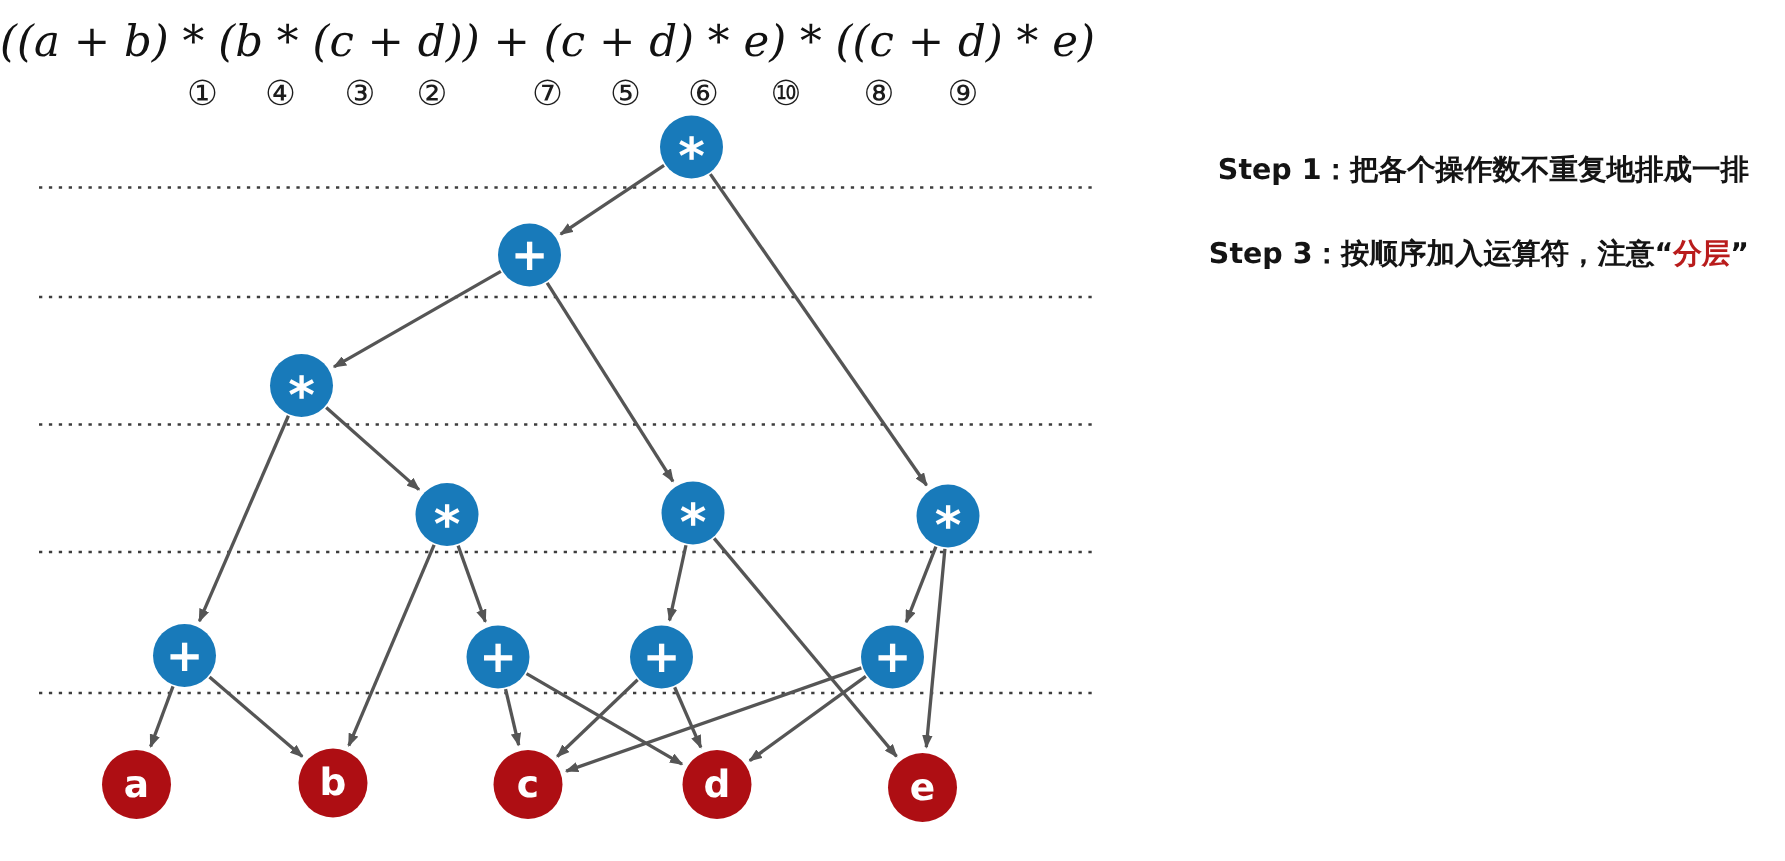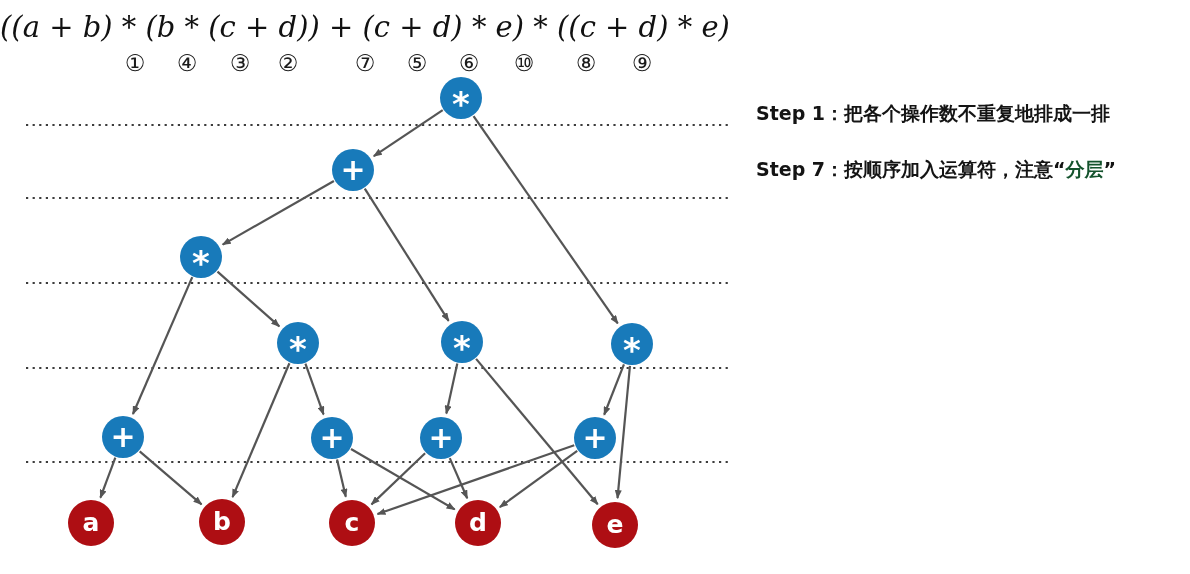--- a/index.html
+++ b/index.html
@@ -38,20 +38,21 @@
   .steps {
     position: absolute;
     left: 756px;
     top: 97px;
     width: 410px;
     font-size: 19px;
     font-weight: bold;
     line-height: 32px;
     color: #141414;
     font-family: "DejaVu Sans", sans-serif;
+    text-align: right;
   }
   .steps p { margin: 0 0 24px 0; }
   .steps p.step-2 { margin-bottom: 21px; }
   .steps .hl {  }
 </style>
 </head>
 <body>
 
 <div class="canvas">
 
@@ -158,16 +159,16 @@
         <text x="478" y="531" text-anchor="middle" fill="#ffffff" font-size="25" font-weight="bold" font-family="&quot;DejaVu Sans&quot;, sans-serif">d</text>
       </g>
       <g>
         <circle cx="615" cy="525" r="23" fill="#ae0e13"></circle>
         <text x="615" y="533" text-anchor="middle" fill="#ffffff" font-size="25" font-weight="bold" font-family="&quot;DejaVu Sans&quot;, sans-serif">e</text>
       </g>
     </svg>
 
   <div class="steps">
     <p class="step-1"><span>Step 1：</span><span>把各个操作数不重复地排成一排</span></p>
-    <p class="step-3"><span>Step 7：</span><span>按顺序加入运算符，注意“</span><span class="hl" style="color: #14532d;">分层</span><span>”</span></p>
+    <p class="step-3"><span>Step 3：</span><span>按顺序加入运算符，注意“</span><span class="hl" style="color: #b91c1c;">分层</span><span>”</span></p>
   </div>
 
 </div>
 
 </body></html>

